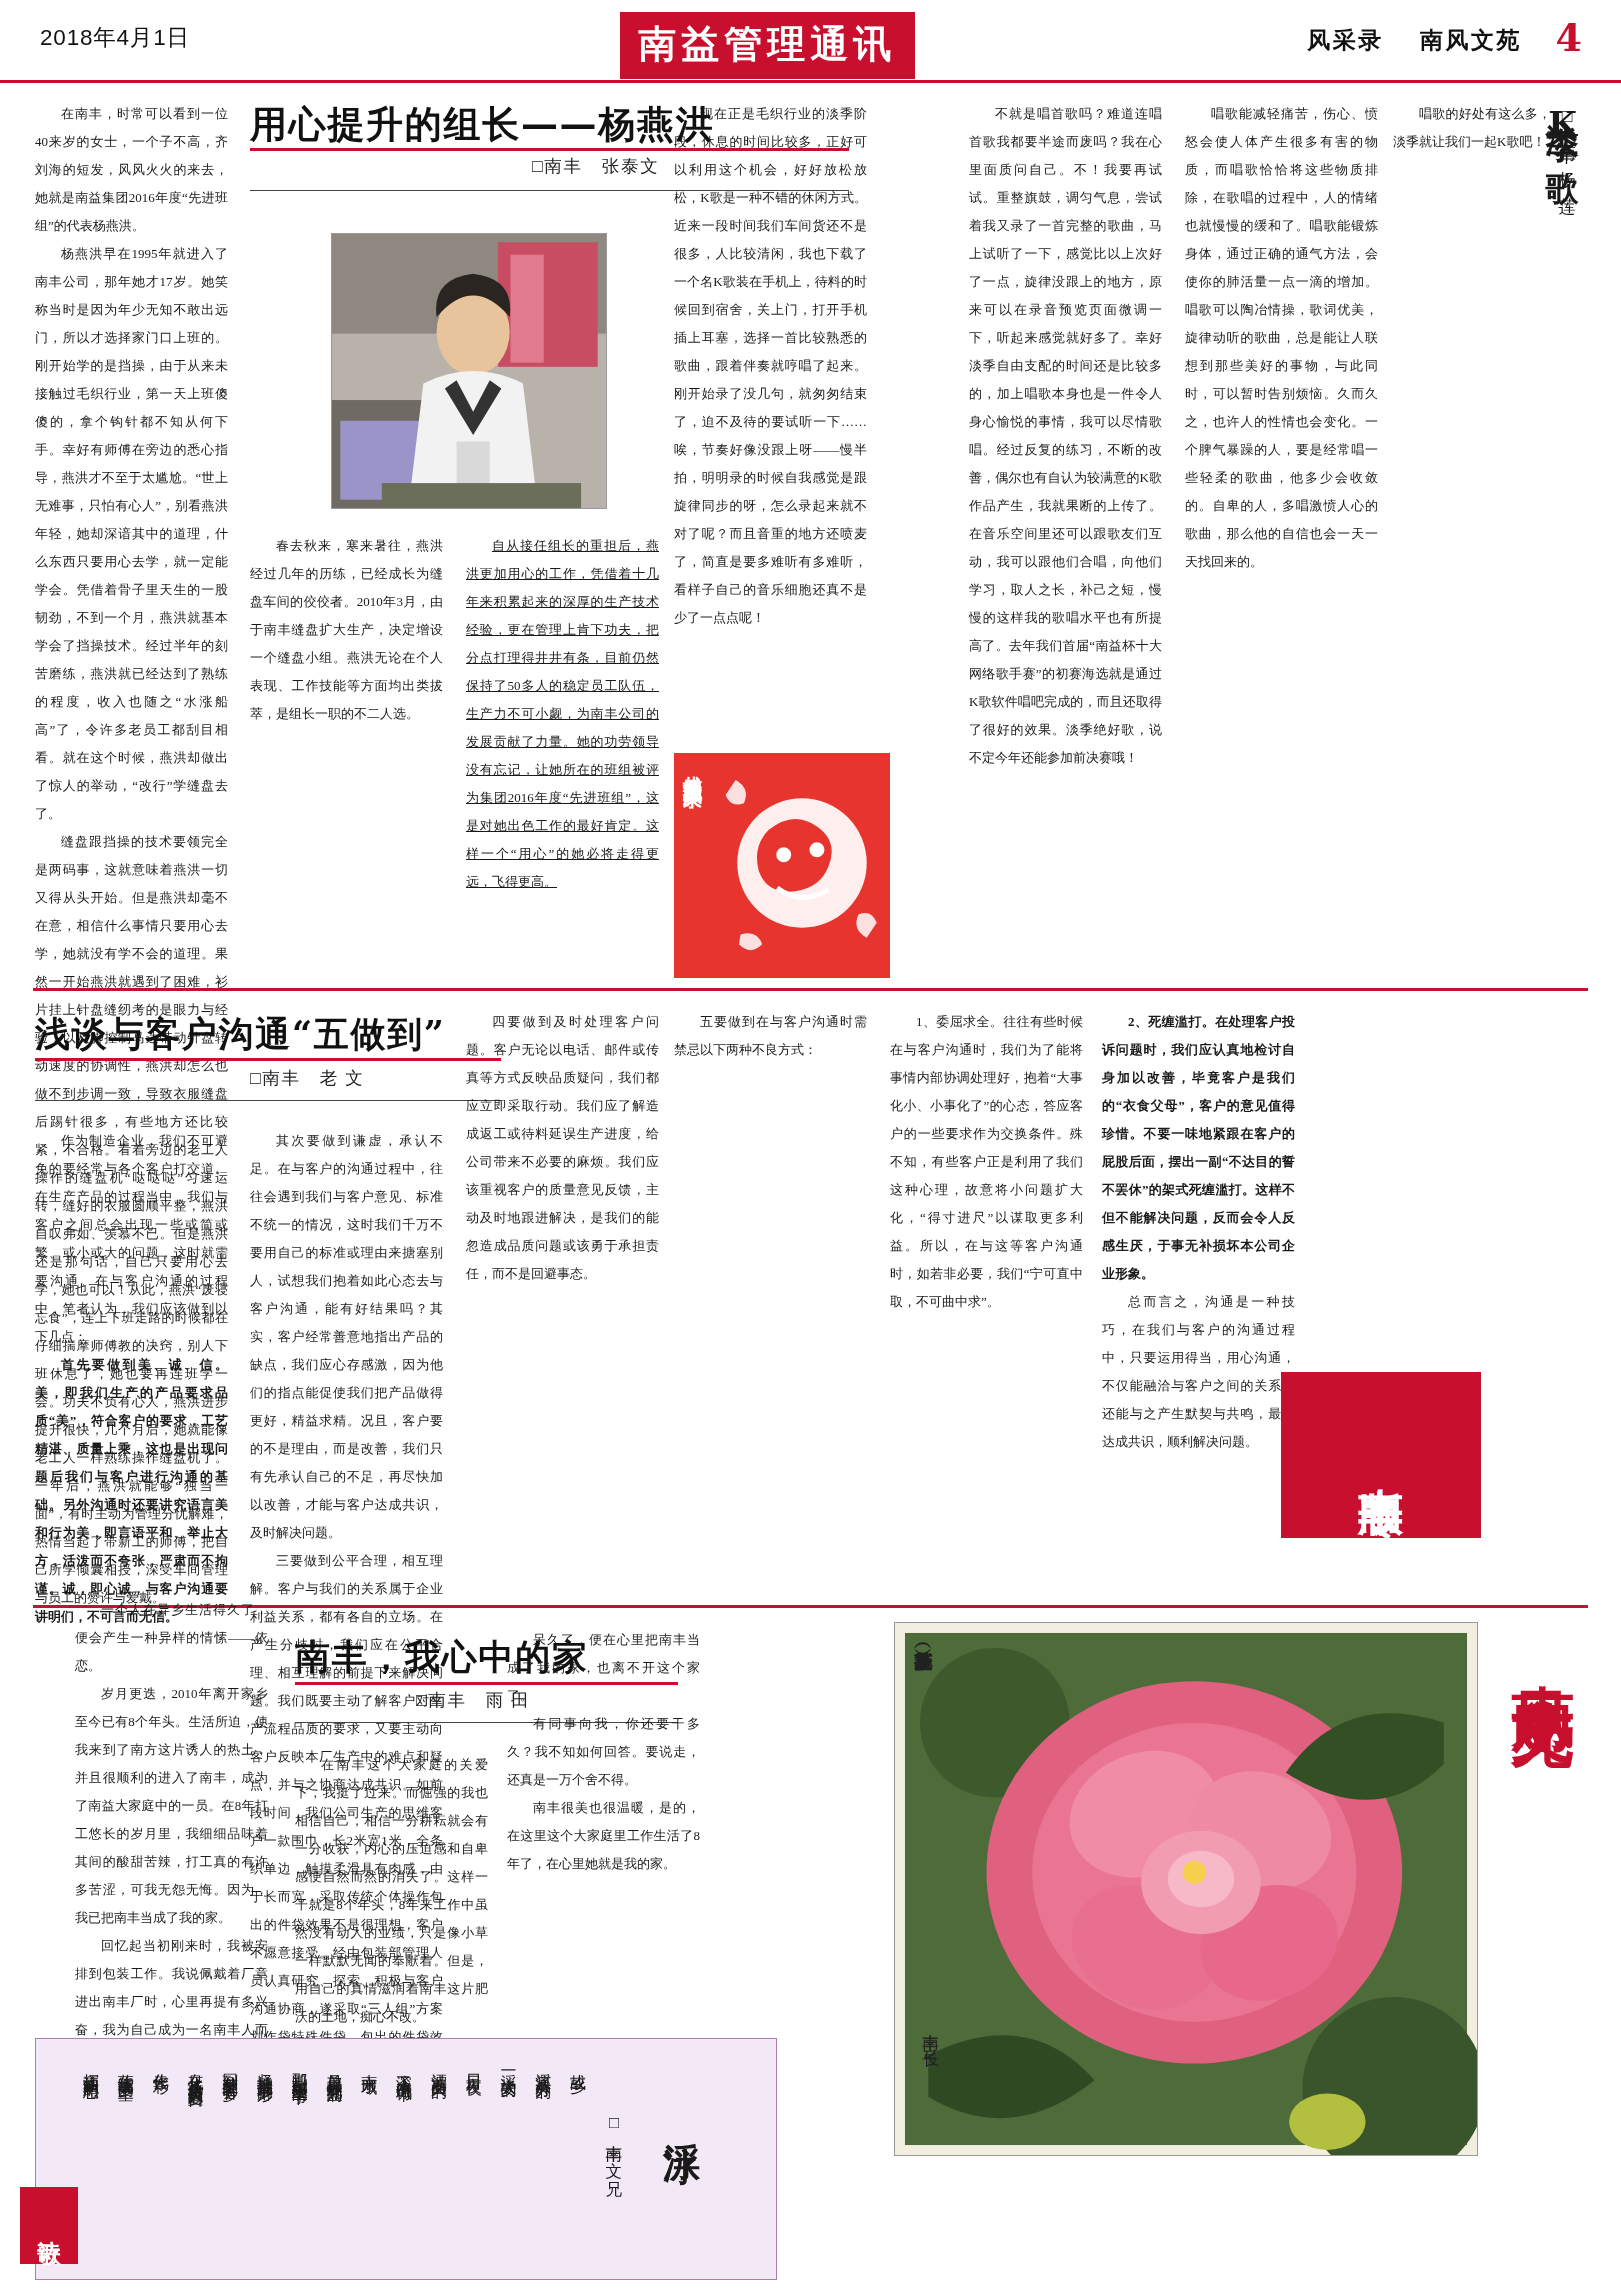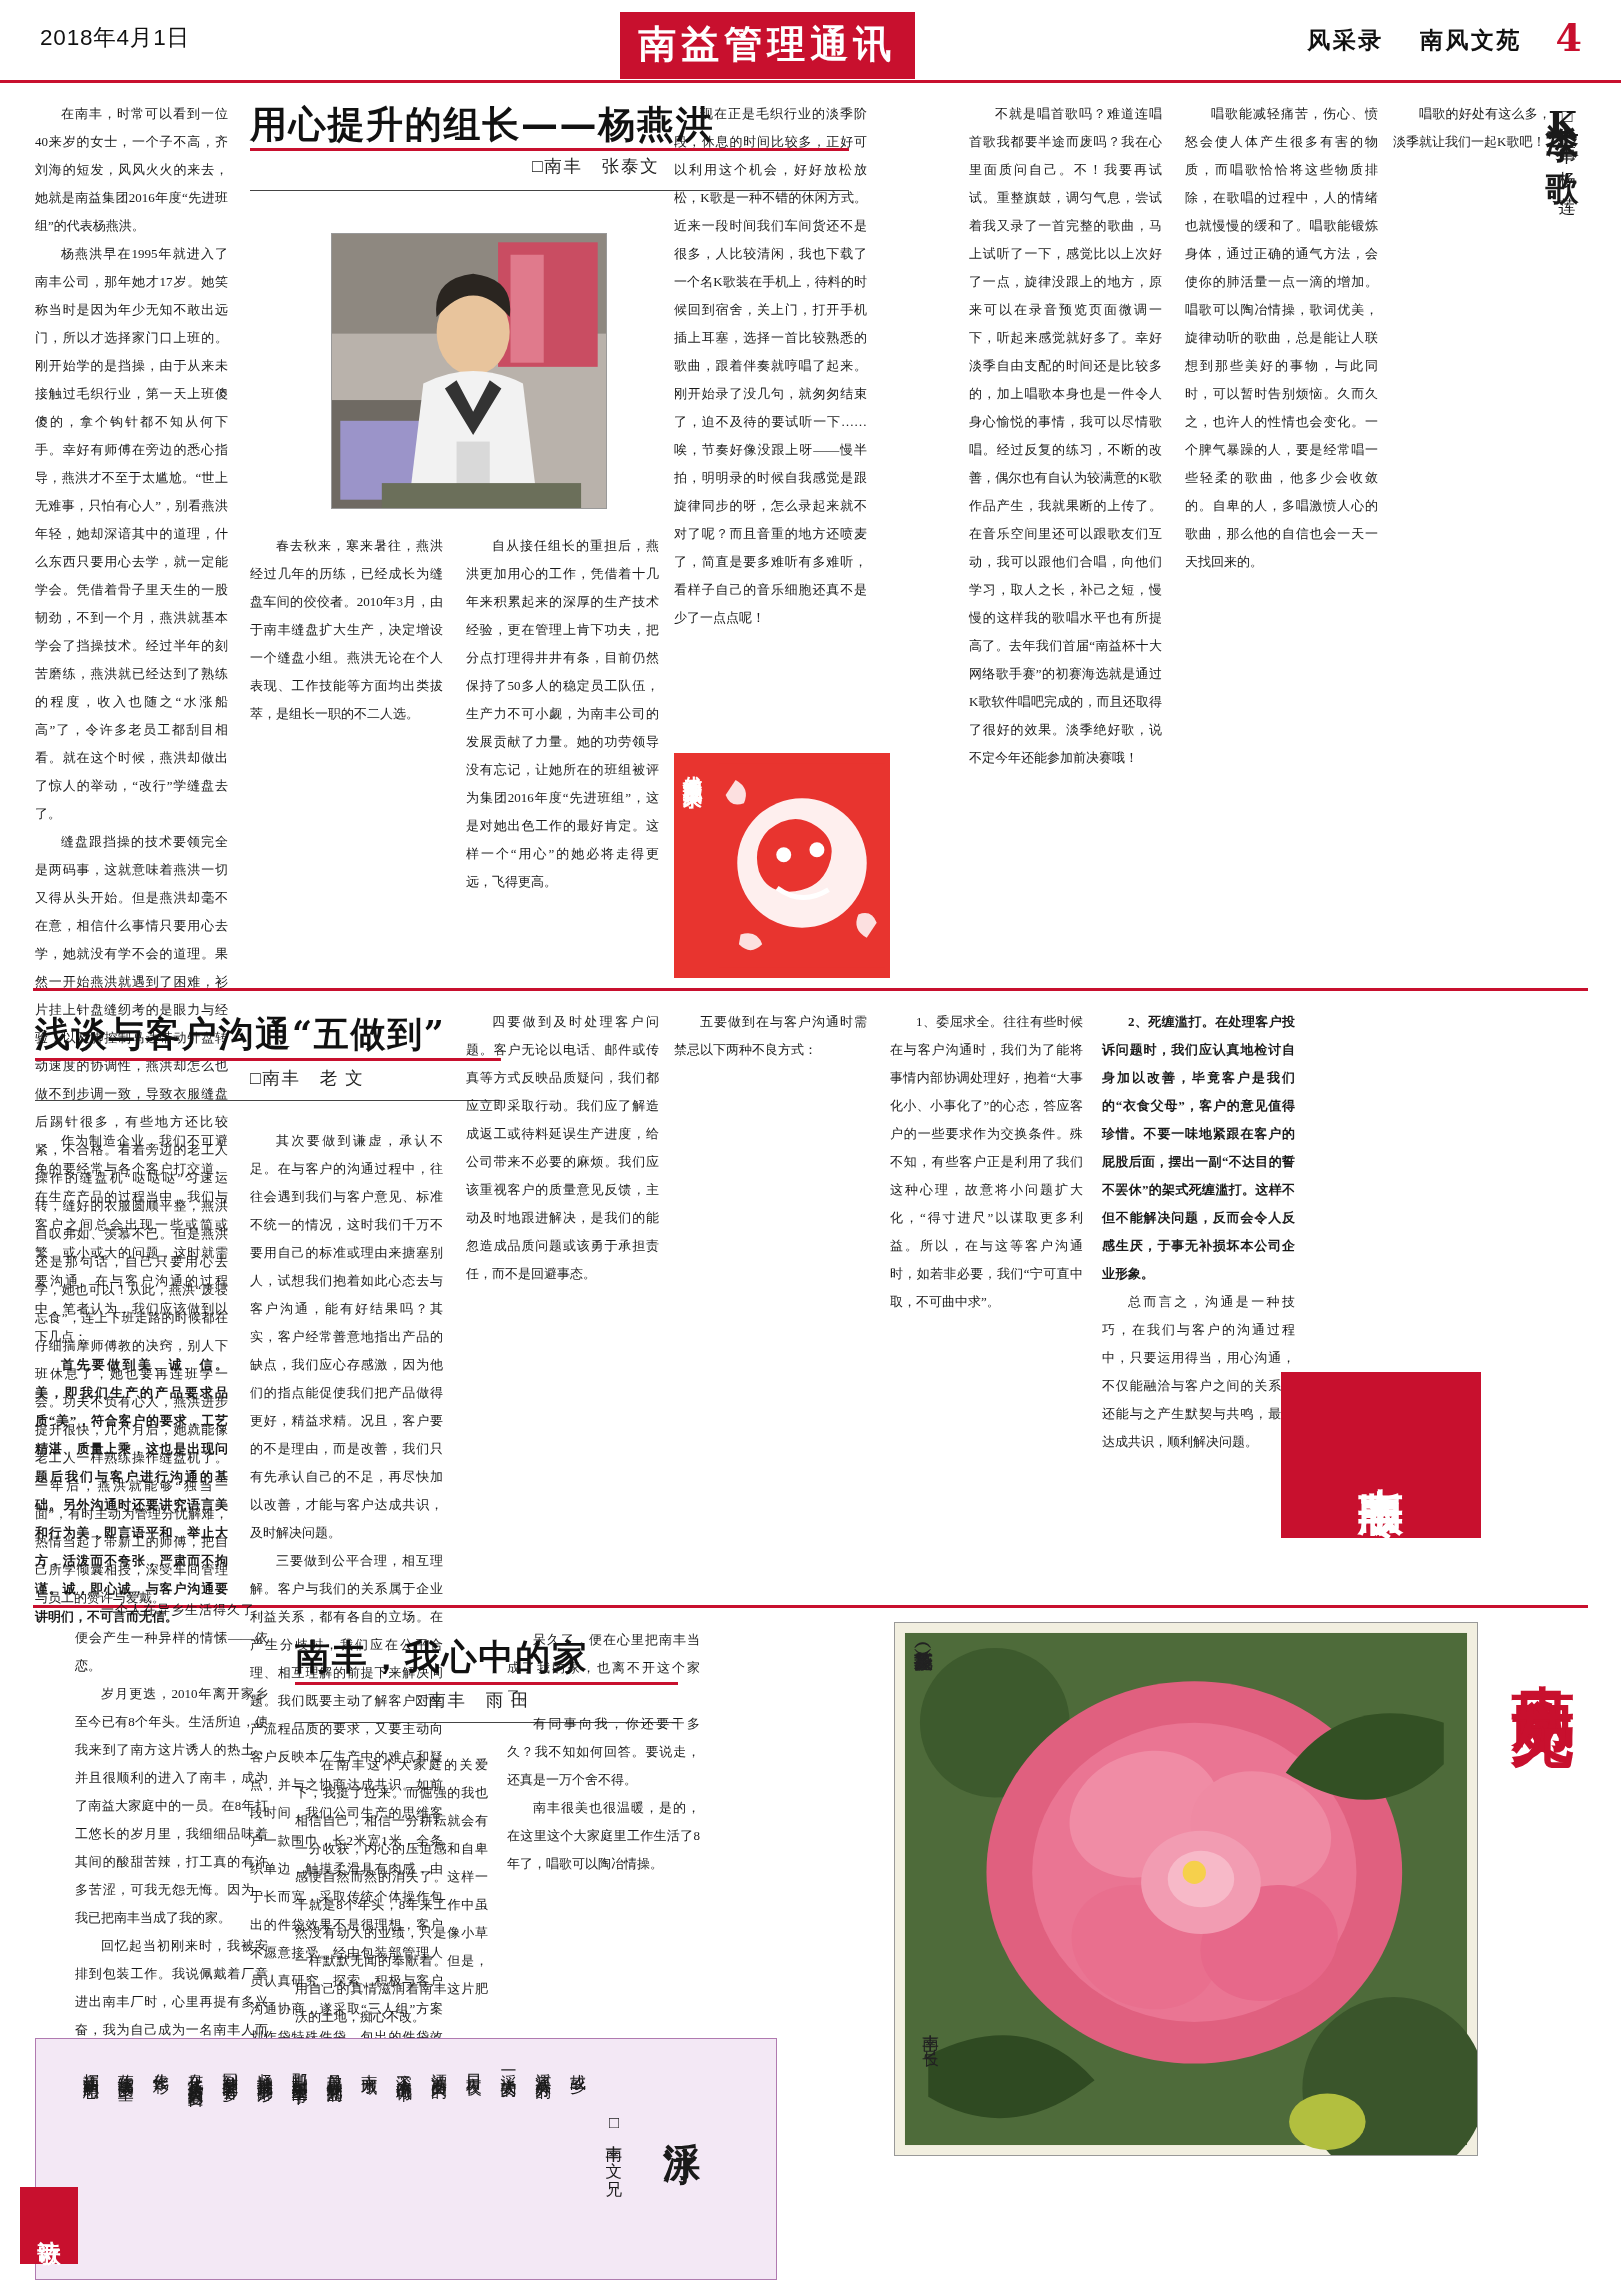--- a/index.html
+++ b/index.html
@@ -254,21 +254,21 @@
       <path d="M150 176 l20 38 l20 -38 l14 10 l-34 56 l-34 -56z" fill="#333"></path>
       <rect x="150" y="250" width="40" height="80" fill="#d9d9d9"></rect>
       <rect x="60" y="300" width="240" height="30" fill="#6b6f5a"></rect>
     </svg>
   </div>
 
   <div class="col" style="left:250px;top:532px;width:193px;height:449px;">
     <p>春去秋来，寒来暑往，燕洪经过几年的历练，已经成长为缝盘车间的佼佼者。2010年3月，由于南丰缝盘扩大生产，决定增设一个缝盘小组。燕洪无论在个人表现、工作技能等方面均出类拔萃，是组长一职的不二人选。</p>
   </div>
 
-  <div class="col" style="left:466px;top:532px;width:193px;height:449px;">
+  <div class="col" style="left:466px;top:532px;width:193px;height:449px;text-decoration:underline;">
     <p>自从接任组长的重担后，燕洪更加用心的工作，凭借着十几年来积累起来的深厚的生产技术经验，更在管理上肯下功夫，把分点打理得井井有条，目前仍然保持了50多人的稳定员工队伍，生产力不可小觑，为南丰公司的发展贡献了力量。她的功劳领导没有忘记，让她所在的班组被评为集团2016年度“先进班组”，这是对她出色工作的最好肯定。这样一个“用心”的她必将走得更远，飞得更高。</p>
   </div>
 
   <div class="col" style="left:674px;top:100px;width:193px;height:640px;">
     <p>现在正是毛织行业的淡季阶段，休息的时间比较多，正好可以利用这个机会，好好放松放松，K歌是一种不错的休闲方式。近来一段时间我们车间货还不是很多，人比较清闲，我也下载了一个名K歌装在手机上，待料的时候回到宿舍，关上门，打开手机插上耳塞，选择一首比较熟悉的歌曲，跟着伴奏就哼唱了起来。刚开始录了没几句，就匆匆结束了，迫不及待的要试听一下……唉，节奏好像没跟上呀——慢半拍，明明录的时候自我感觉是跟旋律同步的呀，怎么录起来就不对了呢？而且音重的地方还喷麦了，简直是要多难听有多难听，看样子自己的音乐细胞还真不是少了一点点呢！</p>
   </div>
 
   <div id="redbox">
     <div class="label">优秀干部职工风采录</div>
     <div class="art">
@@ -358,21 +358,21 @@
     <p>回忆起当初刚来时，我被安排到包装工作。我说佩戴着厂章进出南丰厂时，心里再提有多兴奋，我为自己成为一名南丰人而高兴。刚开始时因为工作中遇到一些困难，时常暗自神伤，对我们主管和工友们给予我很大的关怀和帮助，嘘寒问暖，使我摆脱了物质和精神上的困扰。</p>
   </div>
 
   <div class="col" style="left:295px;top:1751px;width:193px;height:274px;">
     <p>在南丰这个大家庭的关爱下，我挺了过来。而倔强的我也相信自己，相信一分耕耘就会有一分收获，内心的压迫感和自卑感便自然而然的消失了。这样一干就是8个年头，8年来工作中虽然没有动人的业绩，只是像小草一样默默无闻的奉献着。但是，用自己的真情滋润着南丰这片肥沃的土地，痴心不改。</p>
   </div>
 
   <div class="col" style="left:507px;top:1626px;width:193px;height:399px;">
     <p>呆久了，便在心里把南丰当成了我的家，也离不开这个家了。</p>
     <p>有同事向我，你还要干多久？我不知如何回答。要说走，还真是一万个舍不得。</p>
-    <p>南丰很美也很温暖，是的，在这里这个大家庭里工作生活了8年了，唱歌可以陶冶情操。</p>
+    <p>南丰很美也很温暖，是的，在这里这个大家庭里工作生活了8年了，在心里她就是我的家。</p>
   </div>
 
   <div class="photo" id="photo-camellia">
     <svg class="photo-inner" viewBox="0 0 700 640" preserveAspectRatio="none">
       <rect width="700" height="640" fill="#f2efe0"></rect>
       <rect x="12" y="12" width="676" height="616" fill="#4e6b3a"></rect>
       <circle cx="120" cy="120" r="90" fill="#3d5a2d"></circle>
       <circle cx="600" cy="560" r="110" fill="#3a552b"></circle>
       <ellipse cx="360" cy="300" rx="250" ry="230" fill="#e0607f"></ellipse>
       <ellipse cx="360" cy="300" rx="195" ry="180" fill="#ea7593"></ellipse>

